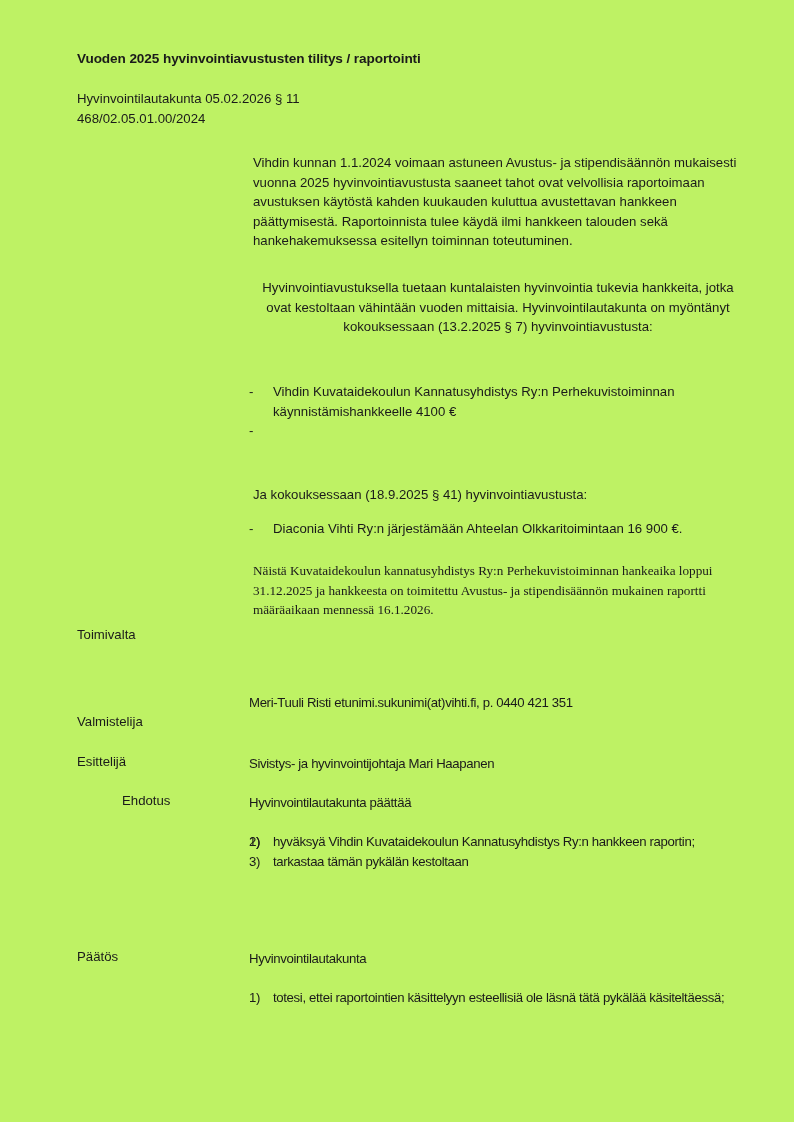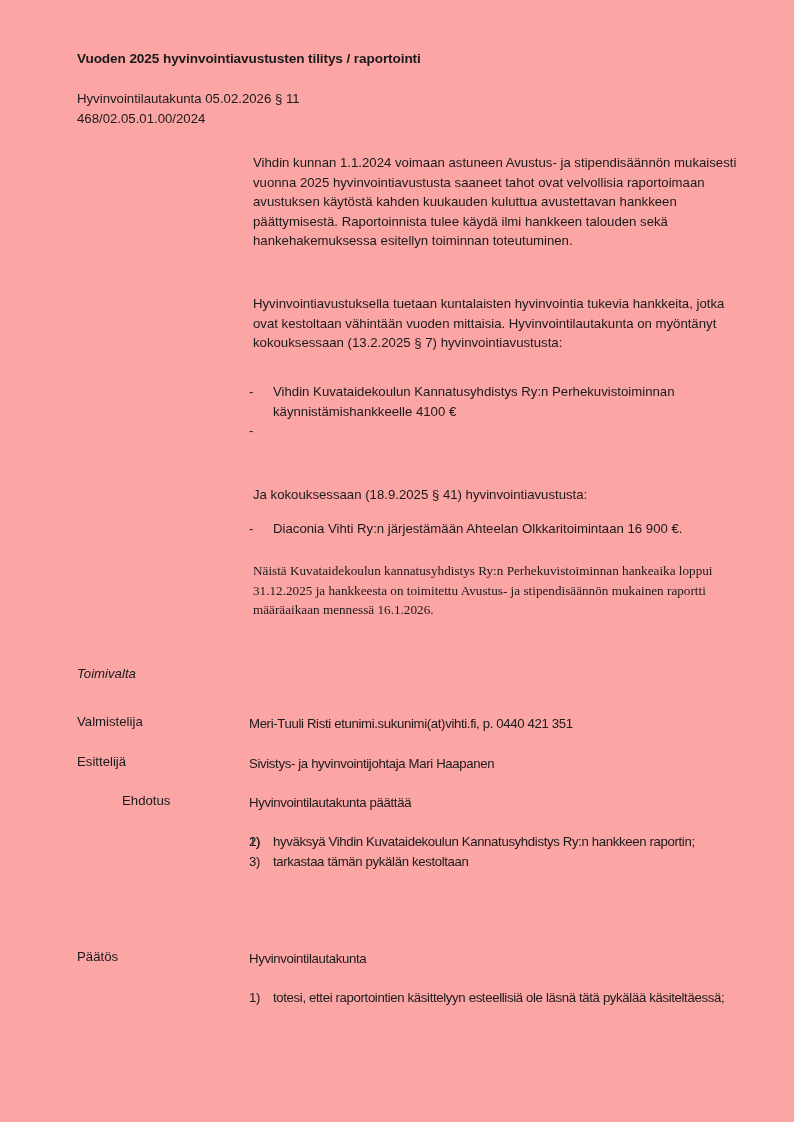--- a/index.html
+++ b/index.html
@@ -1,18 +1,18 @@
 <!DOCTYPE html>
 <html><head>
 <meta charset="utf-8">
 <style>
   html, body { margin: 0; padding: 0; background: #ffffff; }
   body { width: 794px; height: 1122px; position: relative; overflow: hidden;
          font-family: "Liberation Sans", sans-serif; color: #1a1a1a; font-size: 13.2px; }
-  .page { position: absolute; left: 0; top: 0; width: 794px; height: 1122px; background: #fca5a5; }
+  .page { position: absolute; left: 0; top: 0; width: 794px; height: 1122px; background: #bef264; }
   .abs { position: absolute; }
   .title { left: 77px; top: 51px; font-weight: bold; font-size: 13.6px; letter-spacing: -0.1px; }
   .meta { left: 77px; top: 89px; line-height: 19.5px; }
   .body { left: 249px; width: 490px; line-height: 19.6px; }
   .para { margin: 4px; }
   .dash-list { margin: 0; padding: 0; list-style: none; }
   .dash-list li { position: relative; padding-left: 24px; }
   .dash-list li .marker { position: absolute; left: 0; top: 0; width: 24px; }
   .num-list { margin: 0; padding: 0; list-style: none; }
   .num-list li { position: relative; padding-left: 24px; }
@@ -27,21 +27,21 @@
 <div class="page">
 
   <div class="abs title">Vuoden 2025 hyvinvointiavustusten tilitys / raportointi</div>
 
   <div class="abs meta">
     <div>Hyvinvointilautakunta 05.02.2026 § 11</div>
     <div>468/02.05.01.00/2024</div>
   </div>
 
   <p class="abs body para" style="top:149px;">Vihdin kunnan 1.1.2024 voimaan astuneen Avustus- ja stipendisäännön mukaisesti vuonna  2025 hyvinvointiavustusta saaneet tahot ovat velvollisia raportoimaan avustuksen käytöstä kahden kuukauden kuluttua avustettavan hankkeen päättymisestä. Raportoinnista tulee käydä ilmi hankkeen talouden sekä hankehakemuksessa esitellyn toiminnan toteutuminen.</p>
-  <p class="abs body para" style="top:290px;">Hyvinvointiavustuksella tuetaan kuntalaisten hyvinvointia tukevia hankkeita, jotka ovat kestoltaan vähintään vuoden mittaisia. Hyvinvointilautakunta on myöntänyt kokouksessaan (13.2.2025 § 7) hyvinvointiavustusta:</p>
+  <p class="abs body para" style="top:274px;text-align:center;">Hyvinvointiavustuksella tuetaan kuntalaisten hyvinvointia tukevia hankkeita, jotka ovat kestoltaan vähintään vuoden mittaisia. Hyvinvointilautakunta on myöntänyt kokouksessaan (13.2.2025 § 7) hyvinvointiavustusta:</p>
 
   <ul class="abs body dash-list" style="top:382px;">
     <li>
       <span class="marker">-</span>
       <span>Vihdin Kuvataidekoulun Kannatusyhdistys Ry:n Perhekuvistoiminnan käynnistämishankkeelle 4100 €</span>
     </li>
     <li>
       <span class="marker">-</span>
     </li>
   </ul>
@@ -50,24 +50,24 @@
 
   <ul class="abs body dash-list" style="top:519px;">
     <li>
       <span class="marker">-</span>
       <span>Diaconia Vihti Ry:n järjestämään Ahteelan Olkkaritoimintaan 16 900 €.</span>
     </li>
   </ul>
 
   <p class="abs body para" style="top:557px;font-family:Liberation Serif, serif;">Näistä Kuvataidekoulun kannatusyhdistys Ry:n Perhekuvistoiminnan hankeaika loppui 31.12.2025 ja hankkeesta on toimitettu Avustus- ja stipendisäännön mukainen raportti määräaikaan mennessä 16.1.2026.</p>
 
-  <div class="abs label" style="top:666px;font-style:italic;">Toimivalta</div>
+  <div class="abs label" style="top:627px;">Toimivalta</div>
 
   <div class="abs label" style="top:714px;">Valmistelija</div>
-  <div class="abs value condensed" style="top:714px;">Meri-Tuuli Risti  etunimi.sukunimi(at)vihti.fi, p. 0440 421 351</div>
+  <div class="abs value condensed" style="top:693px;">Meri-Tuuli Risti  etunimi.sukunimi(at)vihti.fi, p. 0440 421 351</div>
 
   <div class="abs label" style="top:754px;">Esittelijä</div>
   <div class="abs value condensed" style="top:754px;">Sivistys- ja hyvinvointijohtaja  Mari Haapanen</div>
 
   <div class="abs label" style="top:793px;margin-left:45px;">Ehdotus</div>
   <div class="abs value condensed" style="top:793px;">Hyvinvointilautakunta  päättää</div>
 
   <ol class="abs value num-list condensed" style="top:832px; width:490px;">
     <li>
       <span class="marker">1)</span>

